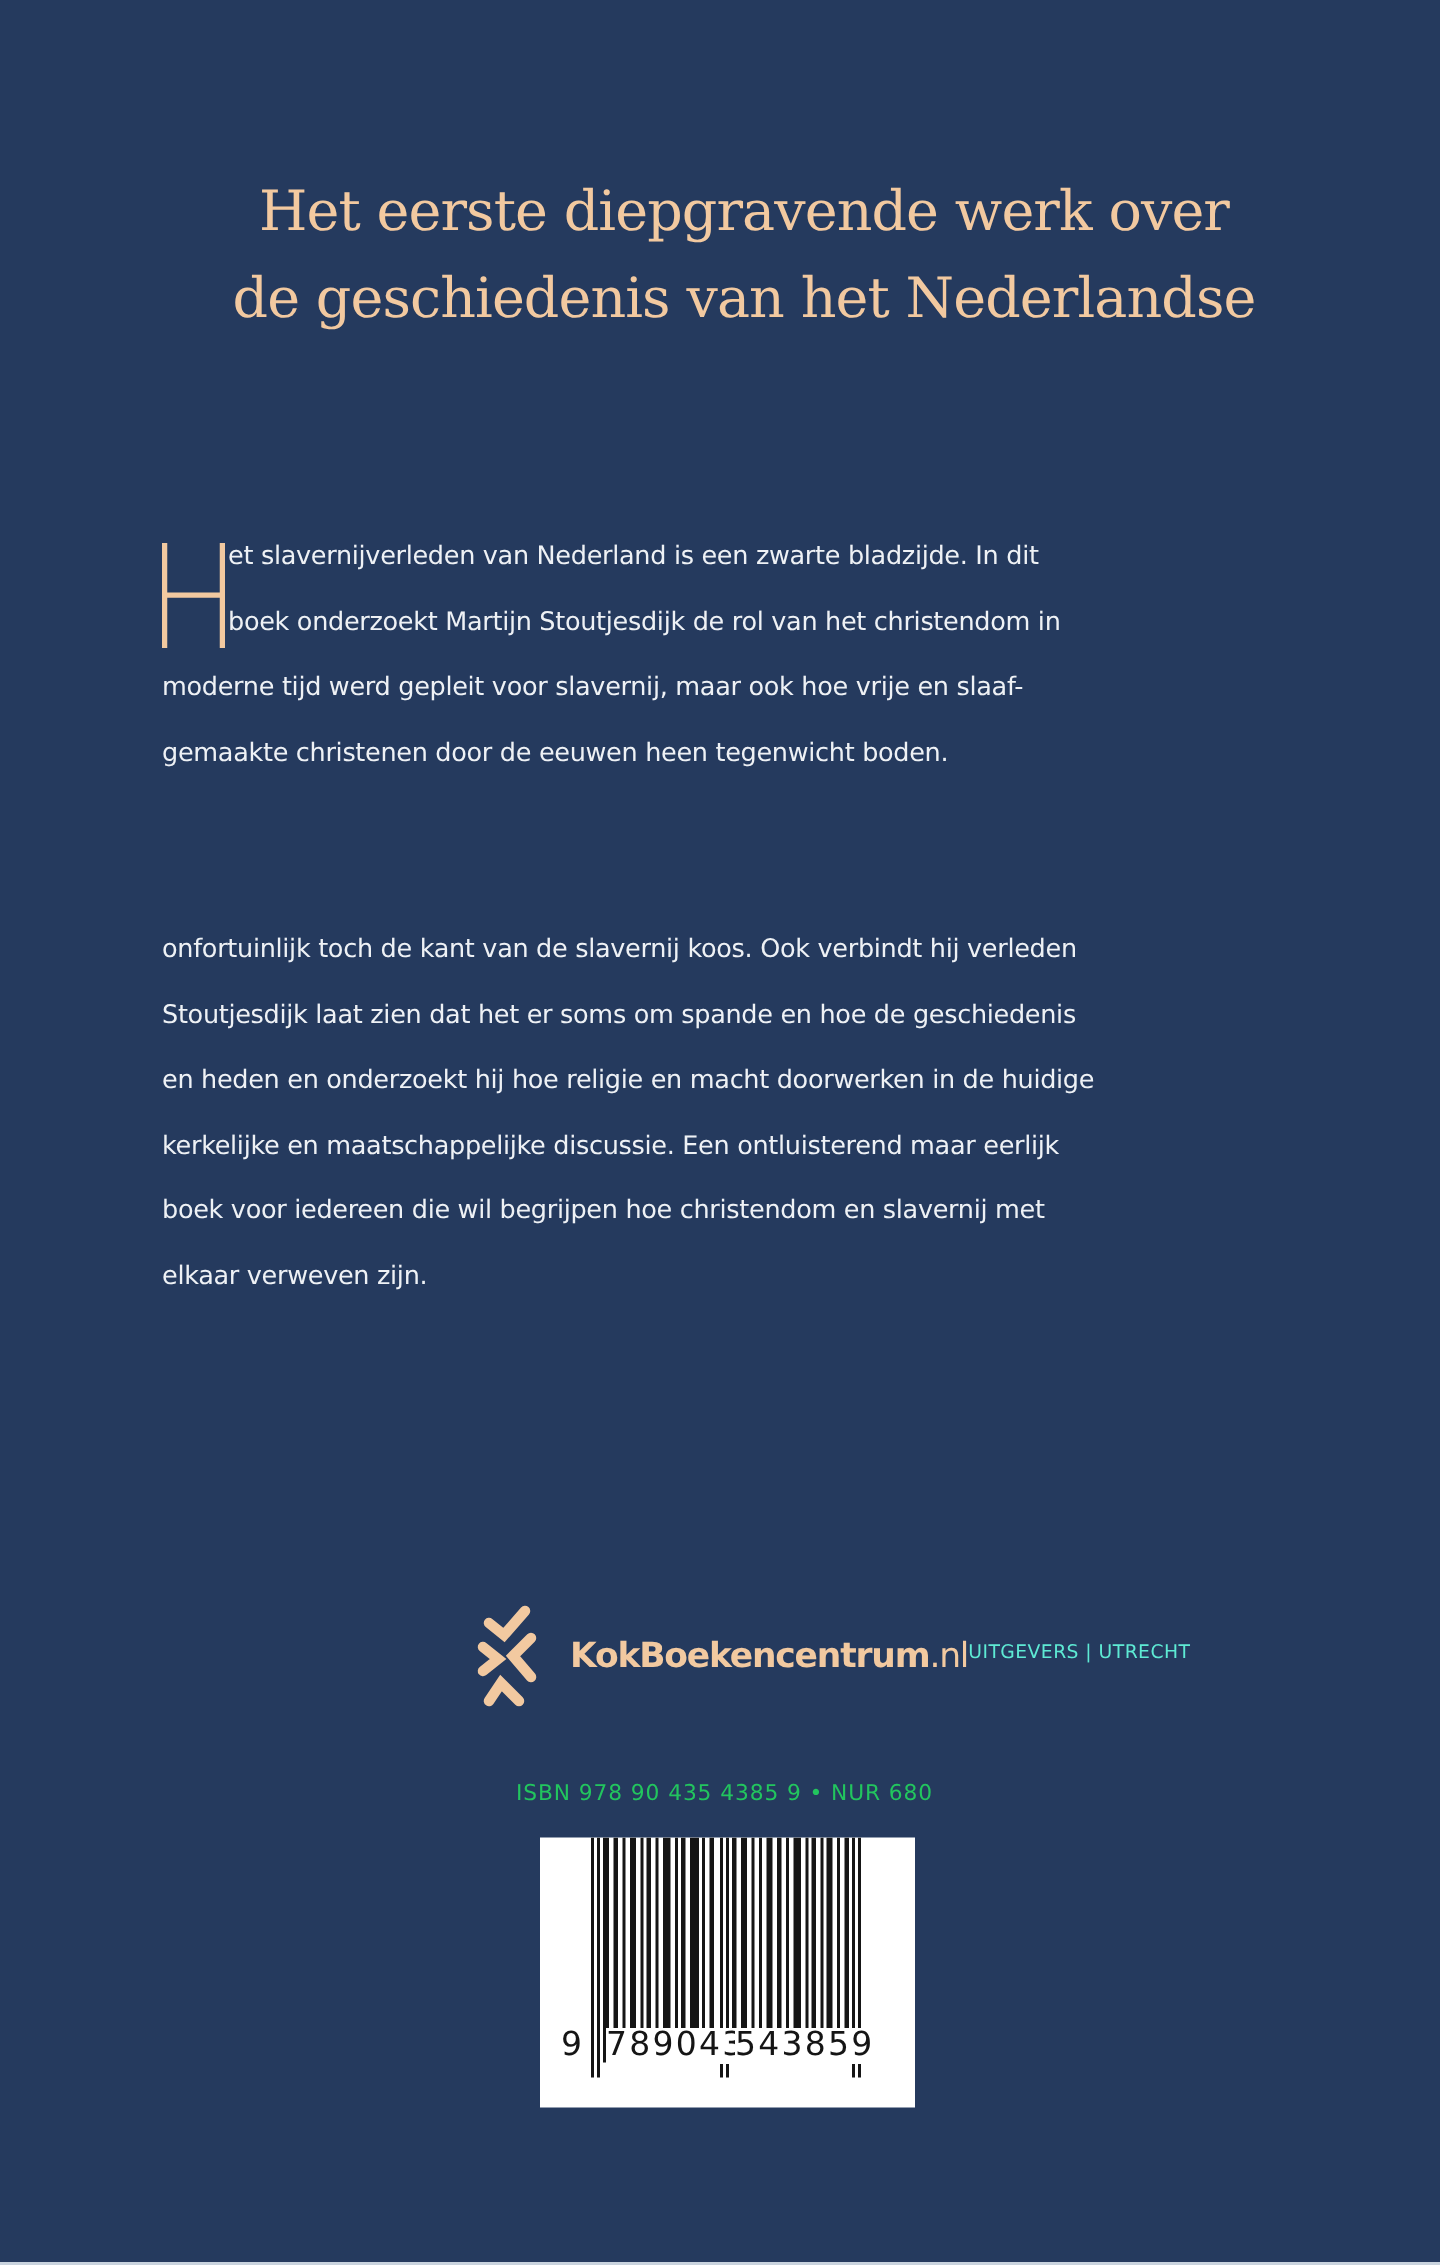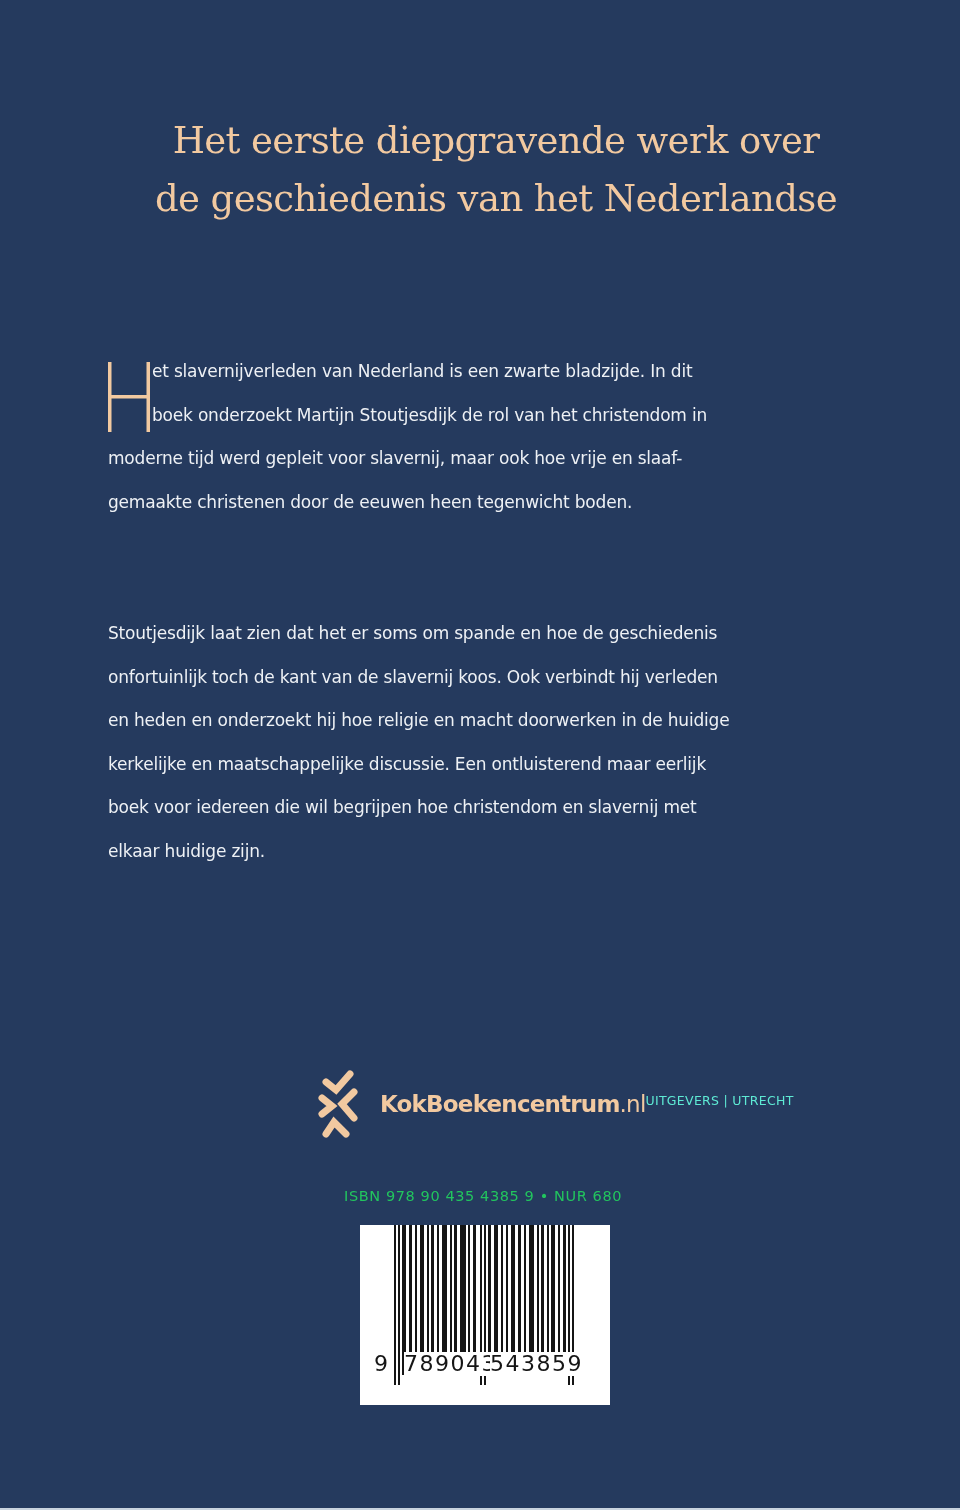--- a/index.html
+++ b/index.html
@@ -86,26 +86,26 @@
     <rect x="38.5" y="0" width="3.5" height="70" fill="#f2c9a0"></rect>
     <rect x="0" y="33" width="42" height="3.5" fill="#f2c9a0"></rect>
   </svg>
   <div class="line indent">et slavernijverleden van Nederland is een zwarte bladzijde. In dit</div>
   <div class="line indent">boek onderzoekt Martijn Stoutjesdijk de rol van het christendom in</div>
   <div class="line">moderne tijd werd gepleit voor slavernij, maar ook hoe vrije en slaaf-</div>
   <div class="line">gemaakte christenen door de eeuwen heen tegenwicht boden.</div>
 </div>
 
 <div class="blurb p2">
+  <div class="line">onfortuinlijk toch de kant van de slavernij koos. Ook verbindt hij verleden</div>
   <div class="line">Stoutjesdijk laat zien dat het er soms om spande en hoe de geschiedenis</div>
-  <div class="line">onfortuinlijk toch de kant van de slavernij koos. Ook verbindt hij verleden</div>
   <div class="line">en heden en onderzoekt hij hoe religie en macht doorwerken in de huidige</div>
   <div class="line">kerkelijke en maatschappelijke discussie. Een ontluisterend maar eerlijk</div>
   <div class="line">boek voor iedereen die wil begrijpen hoe christendom en slavernij met</div>
-  <div class="line">elkaar huidige zijn.</div>
+  <div class="line">elkaar verweven zijn.</div>
 </div>
 
 <div class="logo">
   <svg class="logo-mark" viewBox="0 0 44 72">
     <g stroke="#f2c9a0" stroke-width="7" stroke-linecap="round" fill="none">
 
       <path d="M10 14 L20 22 L34 6"></path>
 
       <path d="M6 30 L16 38 L6 46"></path>
 

